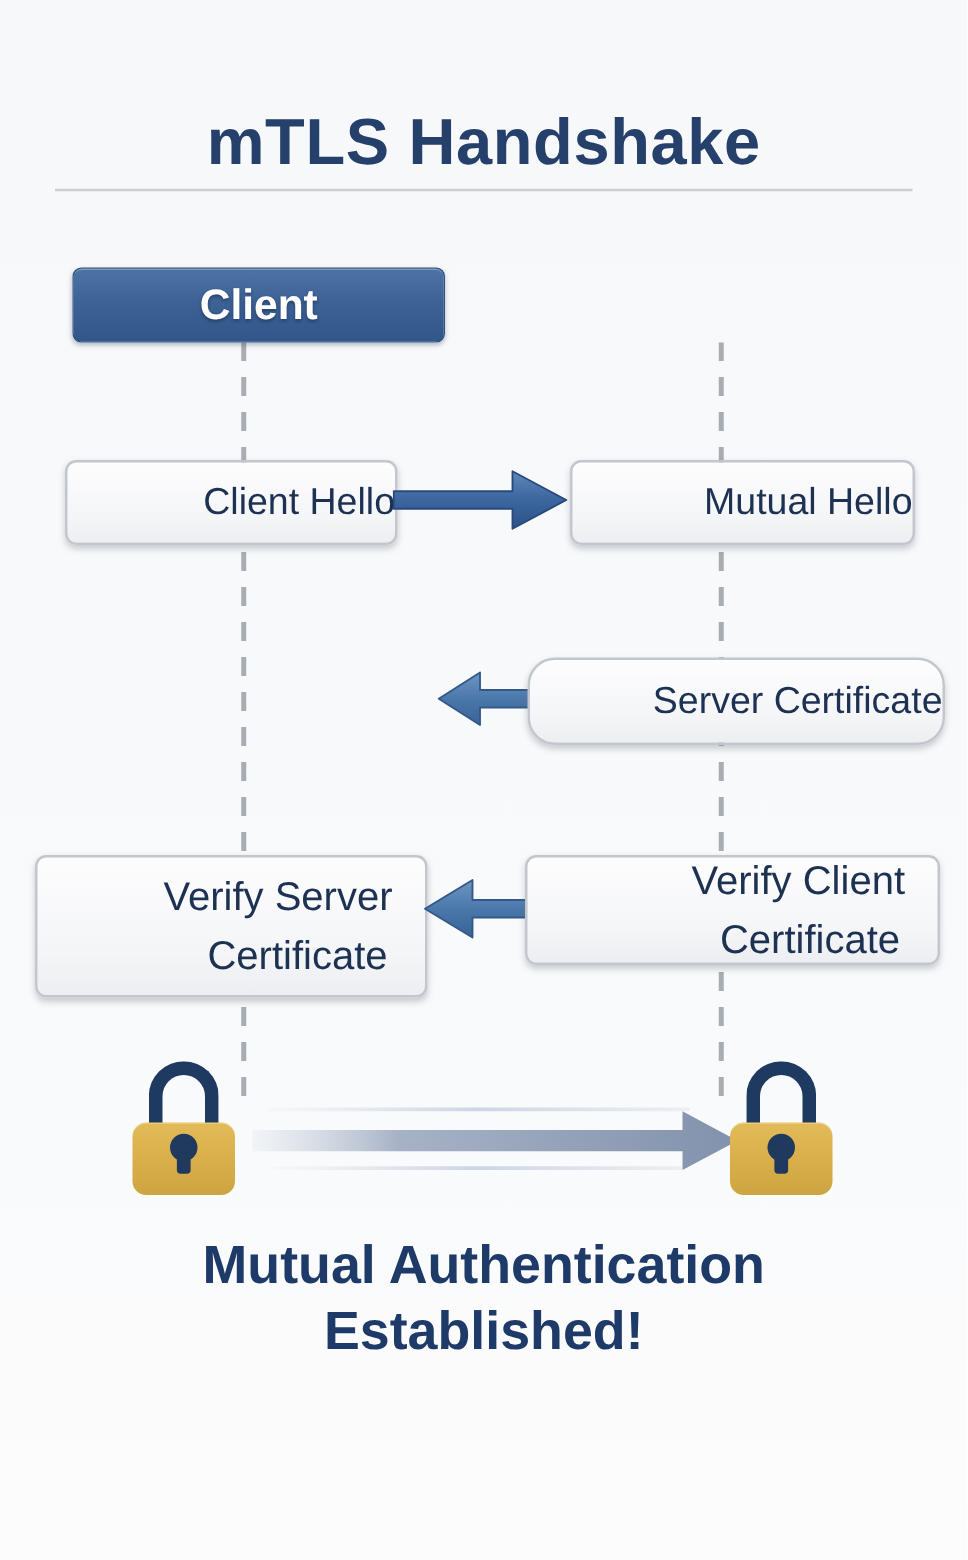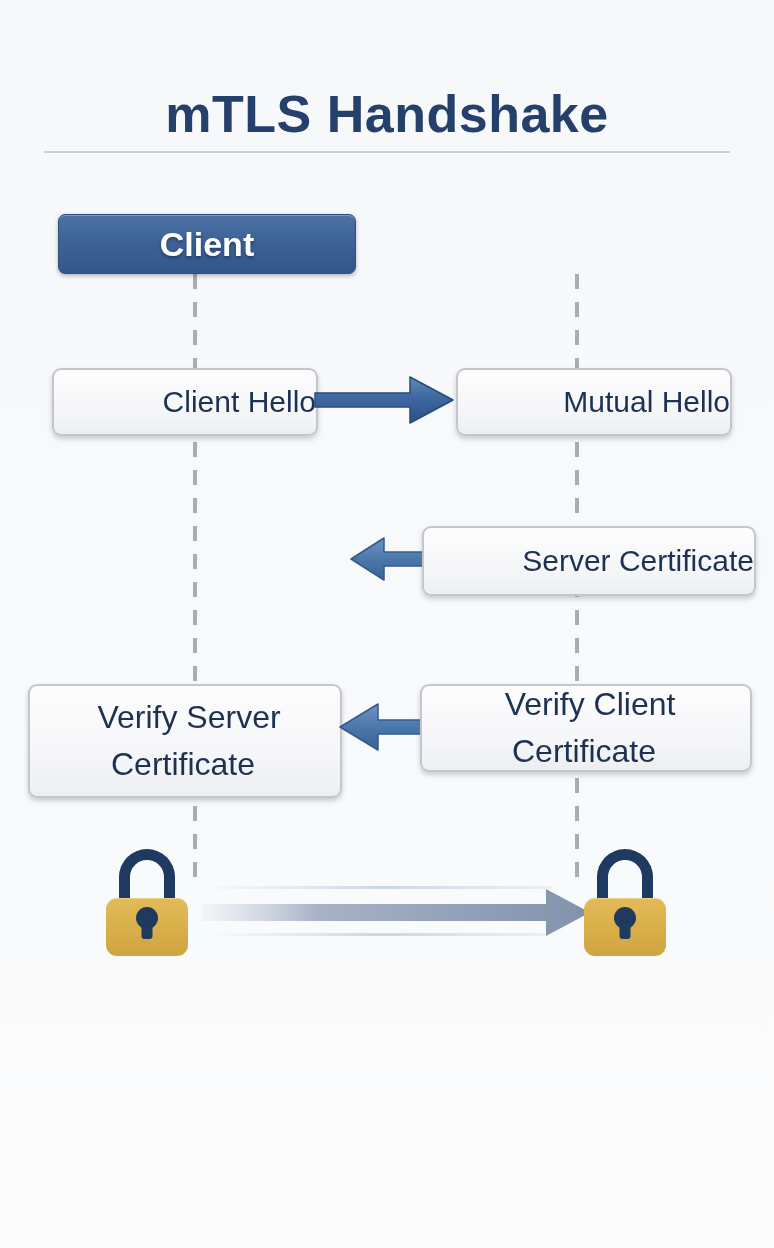--- a/index.html
+++ b/index.html
@@ -73,28 +73,28 @@
     border-radius: 9px;
     box-shadow: 0 3px 5px rgba(110,120,135,0.35);
     display: flex; align-items: center; justify-content: flex-end;
     color: #1d3153;
     font-size: 30px;
     z-index: 2;
   }
   .box-client-hello   { left: 52px;  top: 368px; width: 262px; height: 64px; }
   .box-server-hello   { left: 456px; top: 368px; width: 272px; height: 64px; }
   .box-client-cert    { left: 28px;  top: 526px; width: 326px; height: 66px; }
-  .box-server-cert    { left: 422px; top: 526px; width: 330px; height: 66px; }
+  .box-server-cert    { left: 422px; top: 526px; width: 330px; height: 66px; border-radius: 22px; }
   .box-verify-server  { left: 28px;  top: 684px; width: 314px; height: 114px; }
   .box-verify-client  { left: 420px; top: 684px; width: 332px; height: 88px; }
 
   .two-line {
     flex-direction: column;
     justify-content: center;
-    align-items: center;
+    align-items: flex-end;
     font-size: 32px;
     line-height: 47px;
     padding: 12px 26px;
     box-sizing: border-box;
   }
   .two-line .line1 { text-align: left;  padding-left: 8px; }
   .two-line .line2 { text-align: right; padding-right: 4px; }
 
   
   .arrow-svg { position: absolute; z-index: 2; }
@@ -244,14 +244,18 @@
       <div class="keyhole"></div>
     </div>
   </div>
   <div class="lock lock-right">
     <div class="shackle"></div>
     <div class="lock-body">
       <div class="keyhole"></div>
     </div>
   </div>
 
+  <div class="footer">
+    <div>Mutual Authentication</div>
+    <div>Established!</div>
+  </div>
 
 </div>
 
 </body></html>

